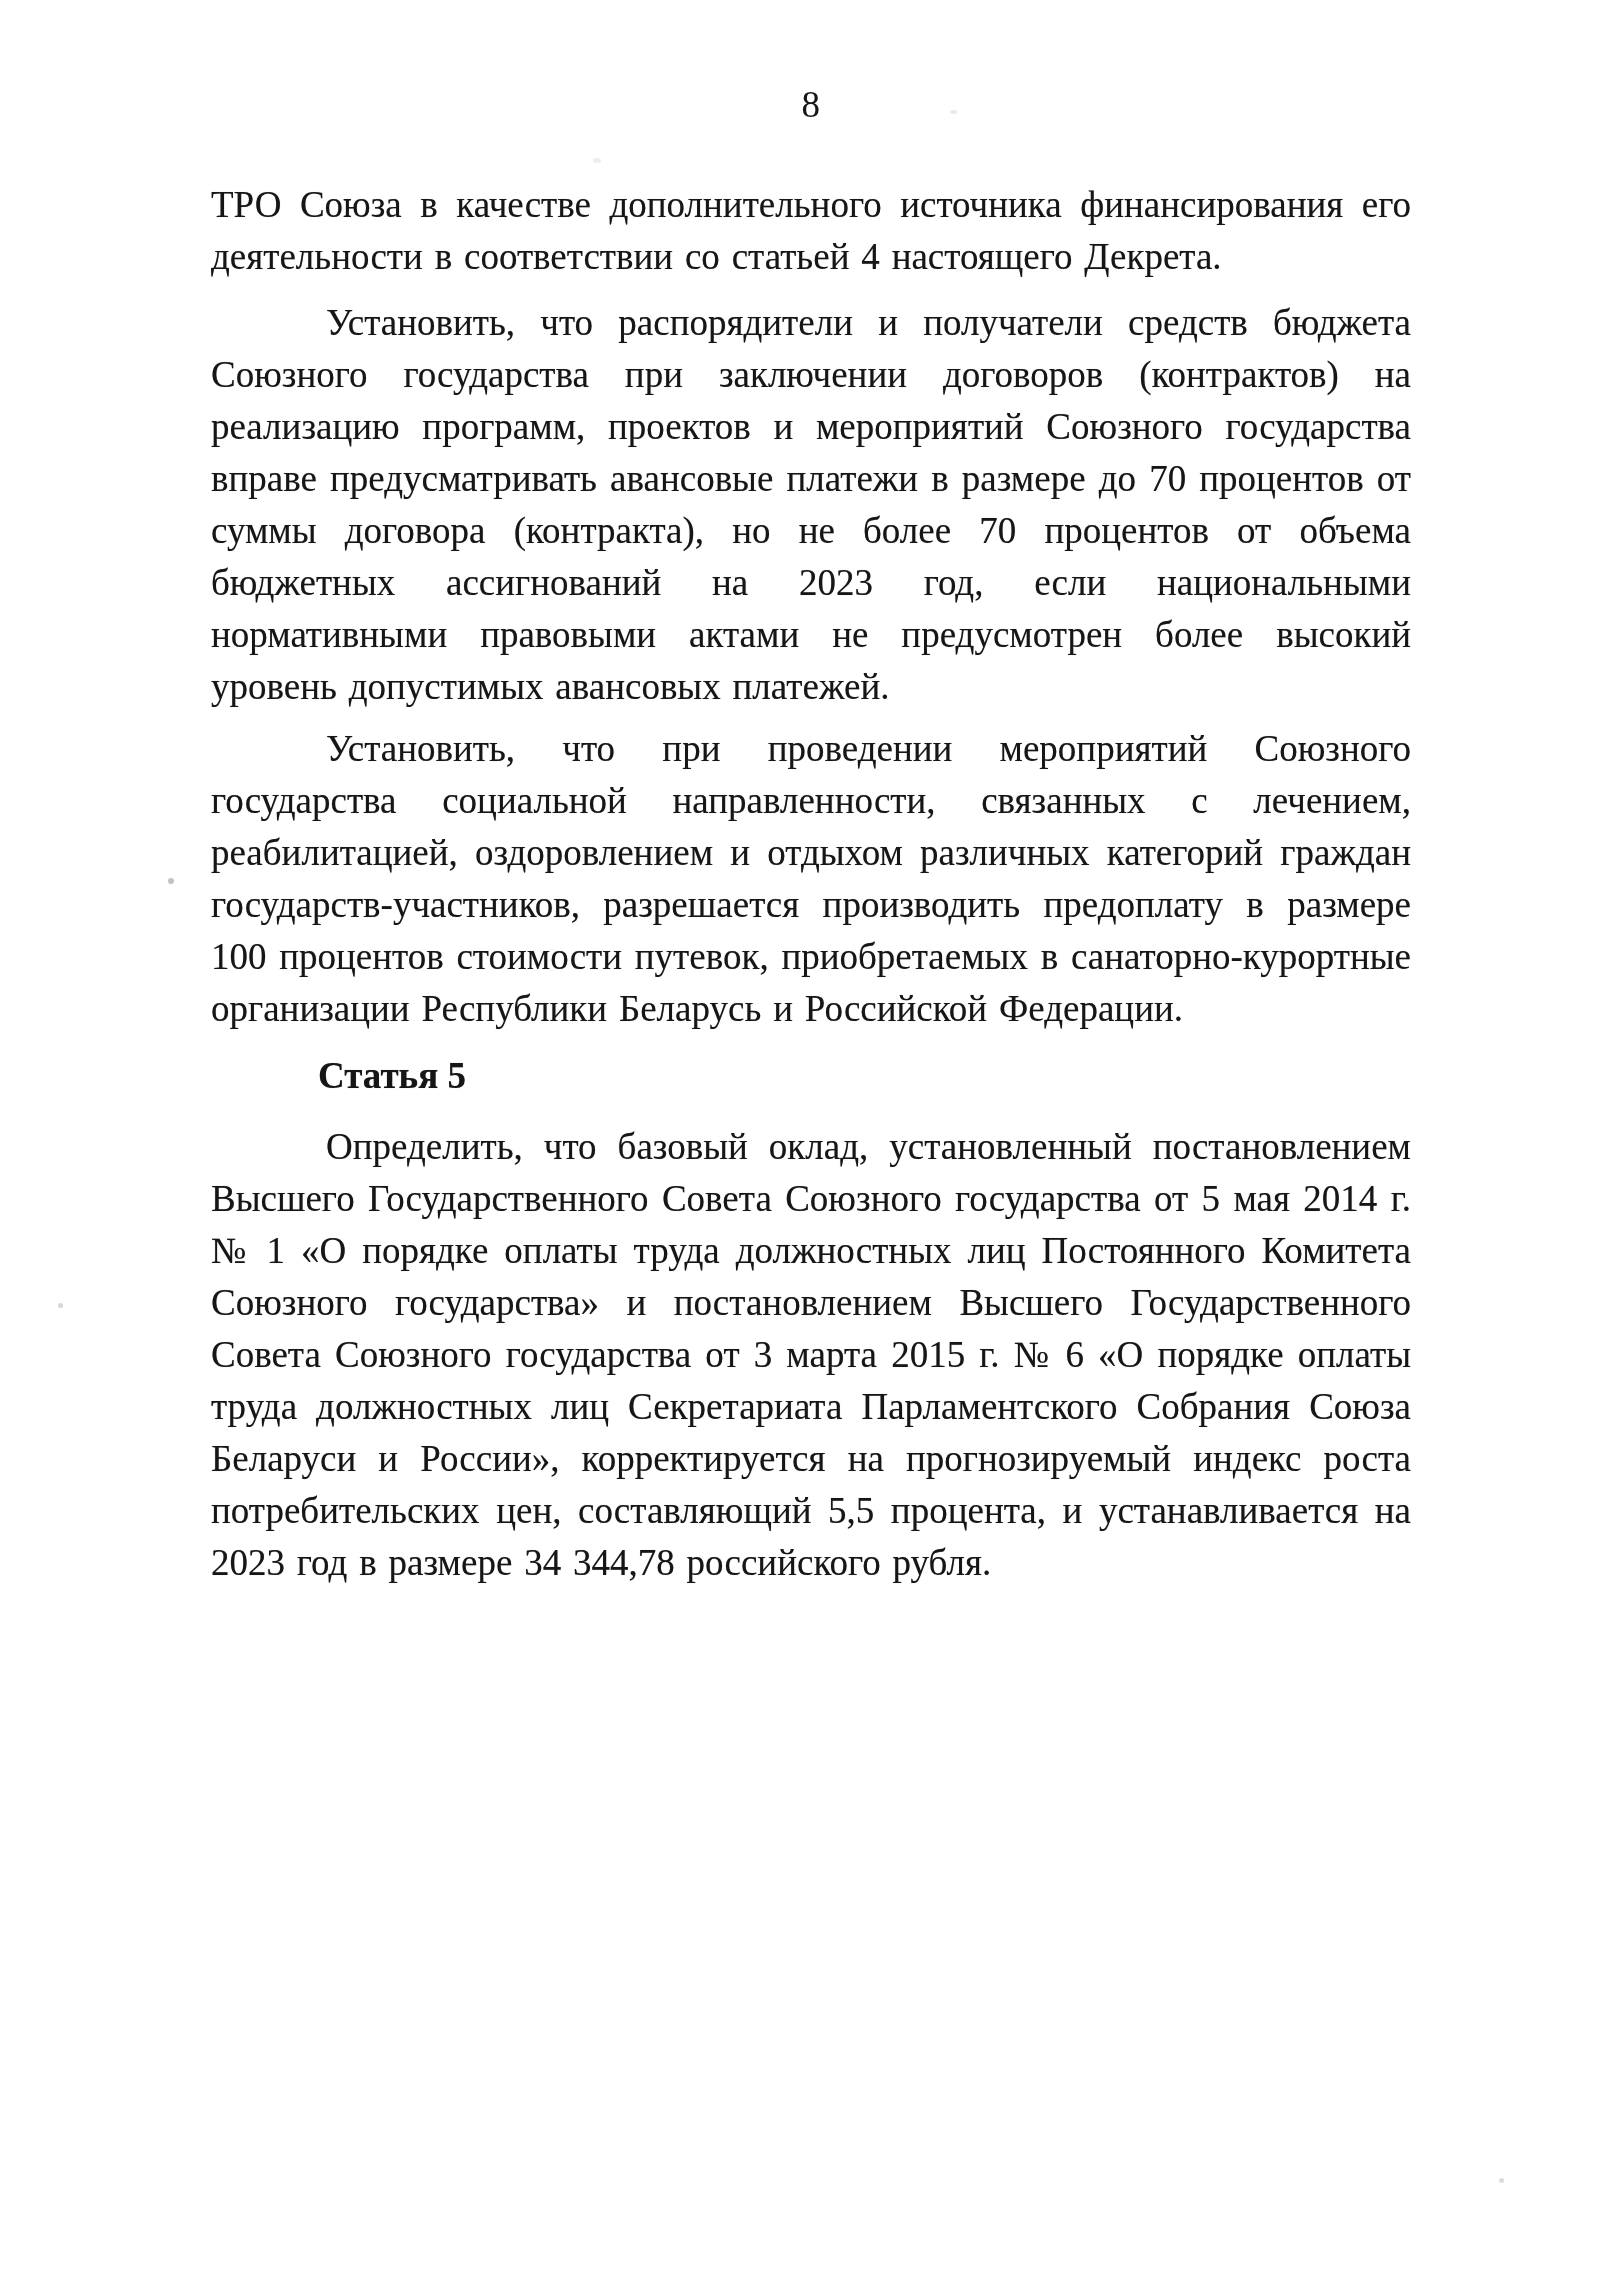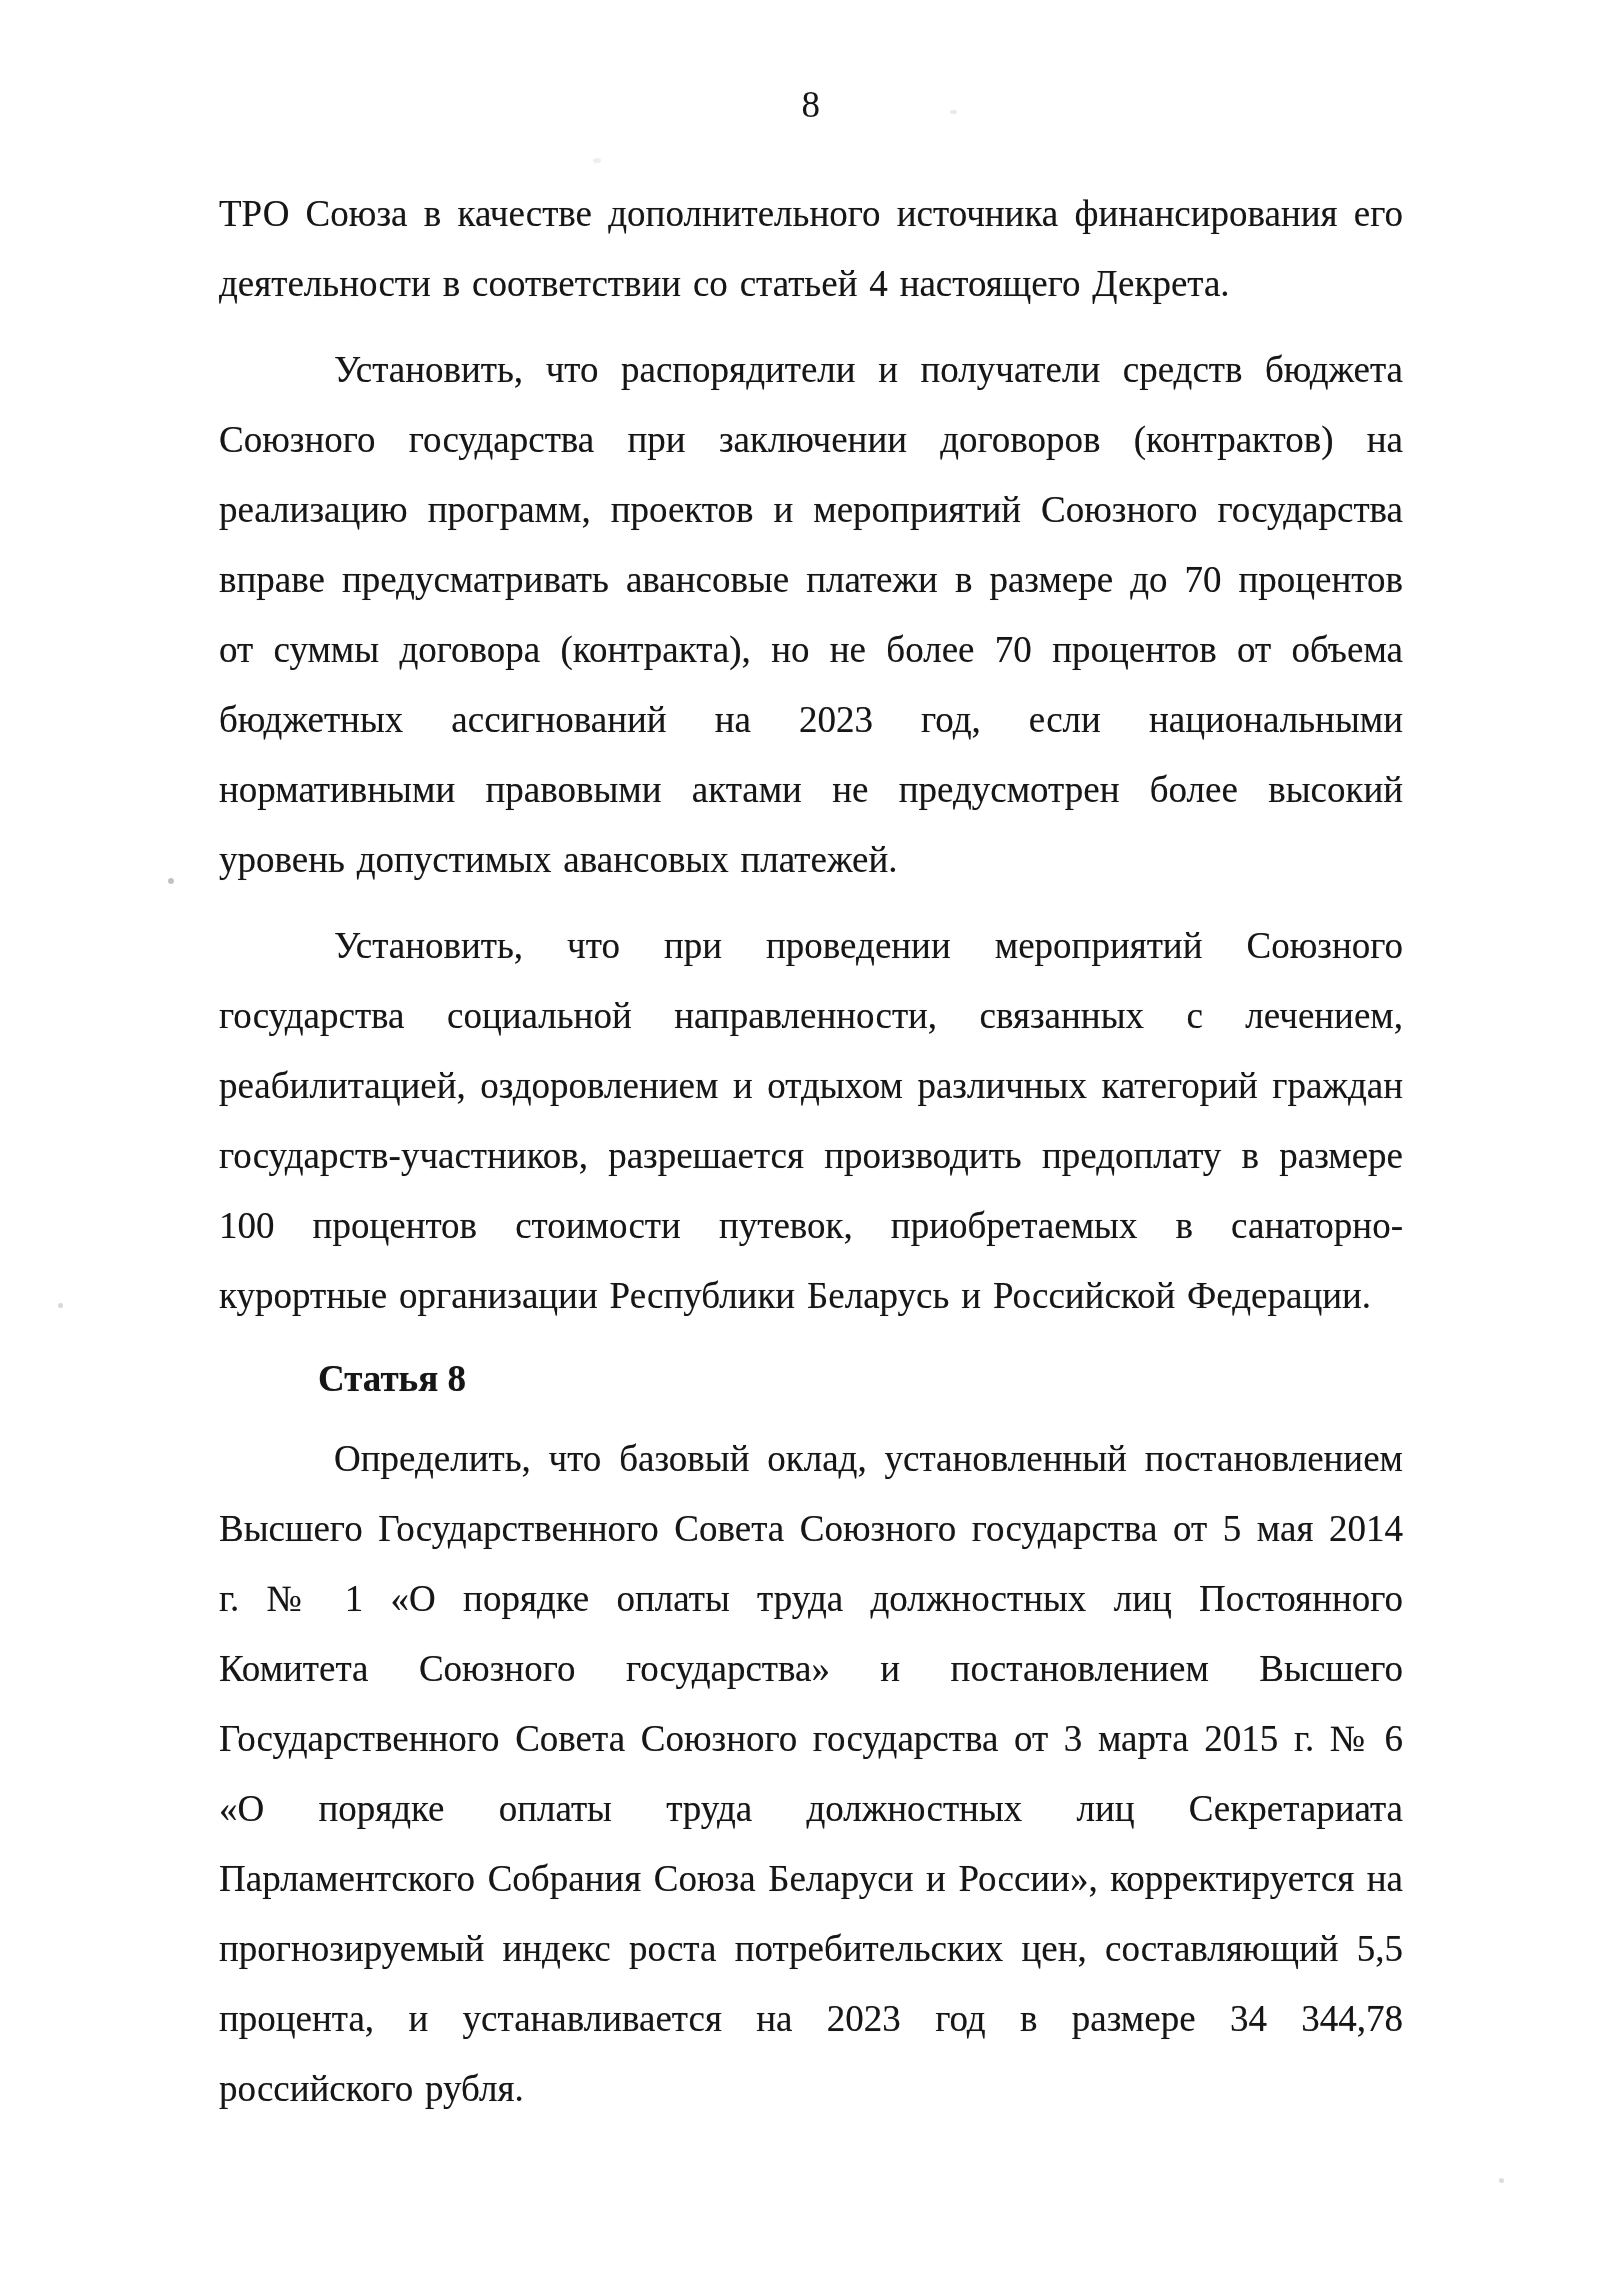--- a/index.html
+++ b/index.html
@@ -23,23 +23,23 @@
     top: 0;
   }
   .page-number {
     margin-top: 73px;
     font-size: 37px;
     line-height: 63px;
     text-align: center;
     letter-spacing: 0.7px;
   }
   p.para {
-    margin: 16px;
+    margin: 8px;
     font-size: 37px;
-    line-height: 70px;
+    line-height: 52px;
     text-align: justify;
     text-align-last: left;
     word-spacing: 2.6px;
     text-shadow: 0 0 0.7px rgba(20,20,20,0.45);
   }
   p.para.indent { text-indent: 115px; }
   p.p1 { margin-top: 43px; }
   p.p2 { margin-top: 14.4px; }
   p.p3 { margin-top: 9.2px; }
   p.p4 { margin-top: 14.4px; }
@@ -71,21 +71,21 @@
   <div class="content">
     <div class="page-number">8</div>
 
     <p class="para p1">ТРО Союза в качестве дополнительного источника финансирования его деятельности в соответствии со статьей 4 настоящего Декрета.</p>
 
 
     <p class="para indent p2">Установить, что распорядители и получатели средств бюджета Союзного государства при заключении договоров (контрактов) на реализацию программ, проектов и мероприятий Союзного государства вправе предусматривать авансовые платежи в размере до 70 процентов от суммы договора (контракта), но не более 70 процентов от объема бюджетных ассигнований на 2023 год, если национальными нормативными правовыми актами не предусмотрен более высокий уровень допустимых авансовых платежей.</p>
 
     <p class="para indent p3">Установить, что при проведении мероприятий Союзного государства социальной направленности, связанных с лечением, реабилитацией, оздоровлением и отдыхом различных категорий граждан государств-участников, разрешается производить предоплату в размере 100 процентов стоимости путевок, приобретаемых в санаторно-курортные организации Республики Беларусь и Российской Федерации.</p>
 
-    <h2 class="heading h17">Статья 8</h2>
+    <h2 class="heading h17">Статья 5</h2>
 
     <p class="para indent p4">Определить, что базовый оклад, установленный постановлением Высшего Государственного Совета Союзного государства от 5 мая 2014 г. № 1 «О порядке оплаты труда должностных лиц Постоянного Комитета Союзного государства» и постановлением Высшего Государственного Совета Союзного государства от 3 марта 2015 г. № 6 «О порядке оплаты труда должностных лиц Секретариата Парламентского Собрания Союза Беларуси и России», корректируется на прогнозируемый индекс роста потребительских цен, составляющий 5,5 процента, и устанавливается на 2023 год в размере 34 344,78 российского рубля.</p>
   </div>
 
   <div class="speck s1"></div>
   <div class="speck s2"></div>
   <div class="speck s3"></div>
   <div class="speck s4"></div>
   <div class="speck s5"></div>
 </div>

